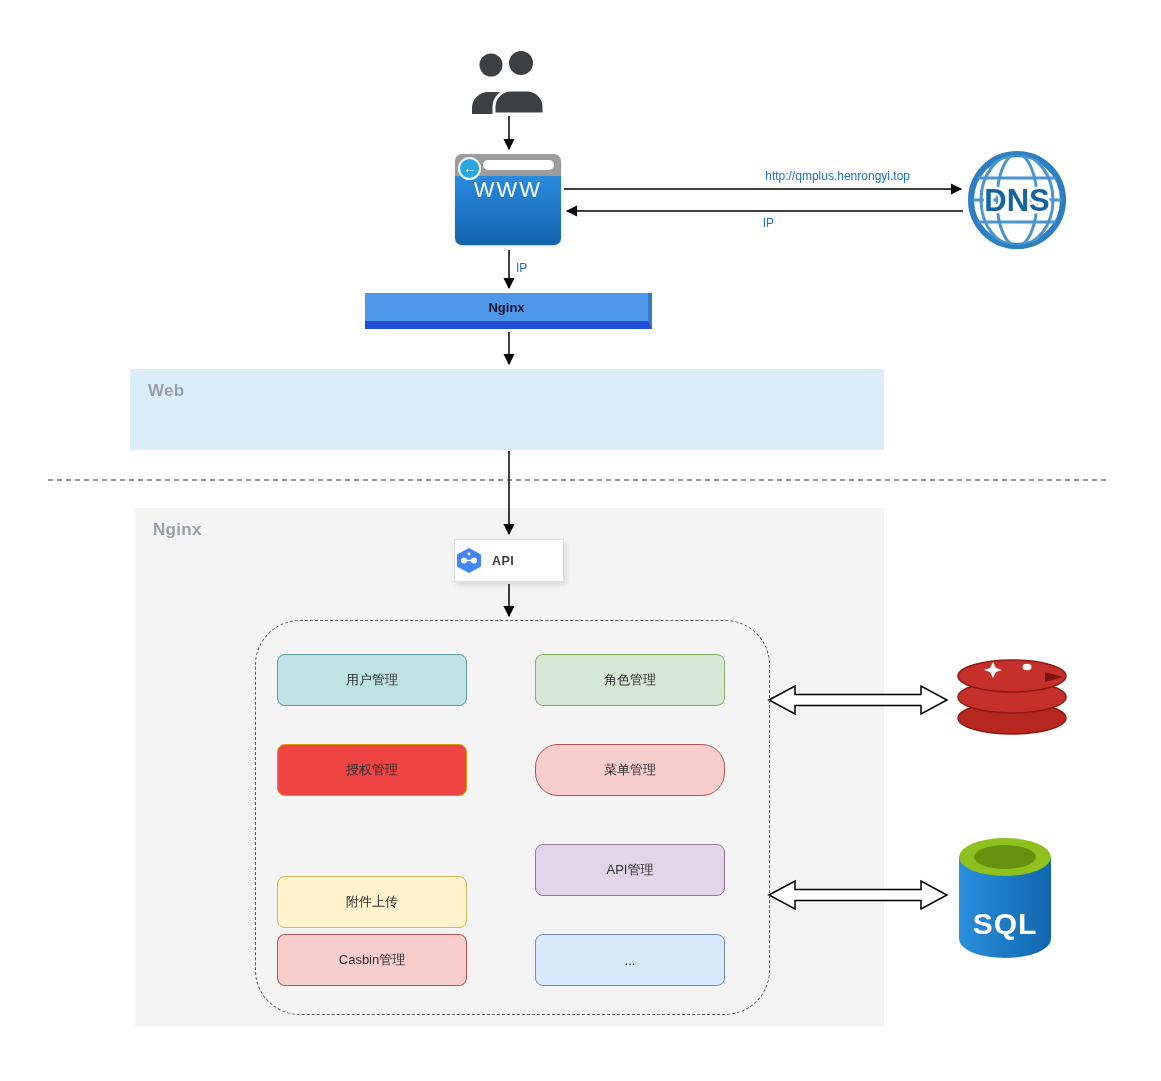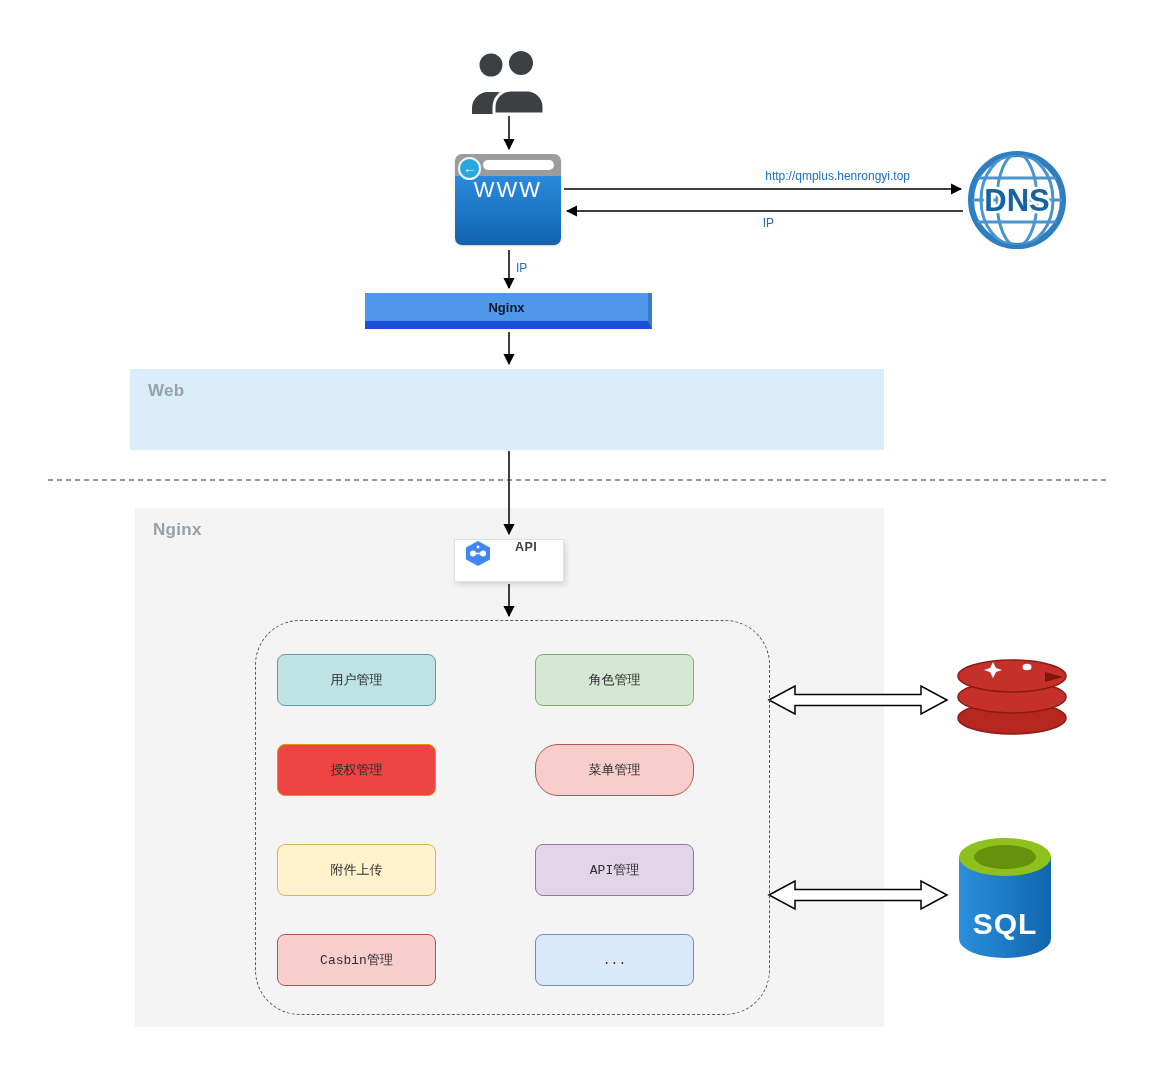--- a/index.html
+++ b/index.html
@@ -7,22 +7,22 @@
   .canvas { position:relative; width:1161px; height:1081px; background:#ffffff; overflow:hidden; }
 
   .region { position:absolute; z-index:1; }
   .region-label { position:absolute; left:18px; top:12px; font-size:17px; font-weight:bold; color:#97a1ab; letter-spacing:.3px; }
 
   .connector-svg { position:absolute; left:0; top:0; z-index:2; pointer-events:none; }
 
   .module-wrap { position:absolute; left:255px; top:620px; width:515px; height:395px;
                  border:1.5px dashed #5a5a5a; border-radius:45px; z-index:2; }
 
-  .module { position:absolute; width:159px; height:52px; border:1px solid #888; border-radius:8px;
-            display:flex; align-items:center; justify-content:center; font-size:13px; color:#2e2e2e; z-index:3;font-family:Liberation Mono, monospace; }
+  .module { position:absolute; width:190px; height:52px; border:1px solid #888; border-radius:8px;
+            display:flex; align-items:center; justify-content:center; font-size:13px; color:#2e2e2e; z-index:3; }
 
   .conn-label { position:absolute; color:#1b6ec2; font-size:12px; z-index:4; text-align:right; }
 
   
   .browser { position:absolute; left:455px; top:154px; width:106px; height:91px; border-radius:7px;
              overflow:hidden; z-index:3; box-shadow:0 1px 2px rgba(0,0,0,.2); }
   .browser-header { height:22px; background:#9c9c9c; position:relative; }
   .browser-addressbar { position:absolute; left:28px; top:6px; right:7px; height:10px; background:#ffffff; border-radius:5px; }
   .browser-back { position:absolute; left:3px; top:3px; width:23px; height:23px; border-radius:50%;
                   background:#2ba7e0; border:2px solid #eef6fb; color:#ffffff; font-size:13px; font-weight:bold;
@@ -33,21 +33,21 @@
 
   
   .nginx { position:absolute; left:365px; top:293px; width:287px; height:36px;
            border-right:4px solid #3a7cc4; border-bottom:8px solid #1d4ed8;
            display:flex; align-items:center; justify-content:center;
            color:#0f172a; font-size:13px; font-weight:bold; z-index:3; }
 
   
   .api-box { position:absolute; left:454px; top:539px; width:110px; height:43px; background:#ffffff;
              border:1px solid #e0e0e0; box-shadow:2px 3px 5px rgba(0,0,0,.12);
-             display:flex; padding-left:9px; gap:23px; z-index:3; }
+             display:flex; align-items:center; gap:9px; z-index:3; }
   .api-label { font-size:12.5px; font-weight:bold; color:#3c4043; letter-spacing:.5px; }
 
   .icon-abs { position:absolute; z-index:3; }
 </style>
 </head>
 <body>
 
 <div class="canvas">
 
   <div class="region" style="left: 130px; top: 369px; width: 754px; height: 81px; background: rgb(220, 237, 250);">
@@ -135,21 +135,21 @@
   </div>
   <div class="module" style="left: 535px; top: 654px; background: rgb(213, 232, 212); border-color: rgb(130, 179, 102);">
     <span>角色管理</span>
   </div>
   <div class="module" style="left: 277px; top: 744px; background: #ef4444; border-color: rgb(215, 155, 0);">
     <span>授权管理</span>
   </div>
   <div class="module" style="left: 535px; top: 744px; background: rgb(248, 206, 204); border-color: rgb(184, 84, 80); border-radius: 23px;">
     <span>菜单管理</span>
   </div>
-  <div class="module" style="left: 277px; top: 844px; background: rgb(255, 242, 204); border-color: rgb(214, 182, 86);">
+  <div class="module" style="left: 277px; top: 876px; background: rgb(255, 242, 204); border-color: rgb(214, 182, 86);">
     <span>附件上传</span>
   </div>
   <div class="module" style="left: 535px; top: 844px; background: rgb(225, 213, 231); border-color: rgb(150, 115, 166);">
     <span>API管理</span>
   </div>
   <div class="module" style="left: 277px; top: 934px; background: rgb(248, 206, 204); border-color: rgb(184, 84, 80);">
     <span>Casbin管理</span>
   </div>
   <div class="module" style="left: 535px; top: 934px; background: rgb(218, 232, 252); border-color: rgb(108, 142, 191);">
     <span>...</span>

